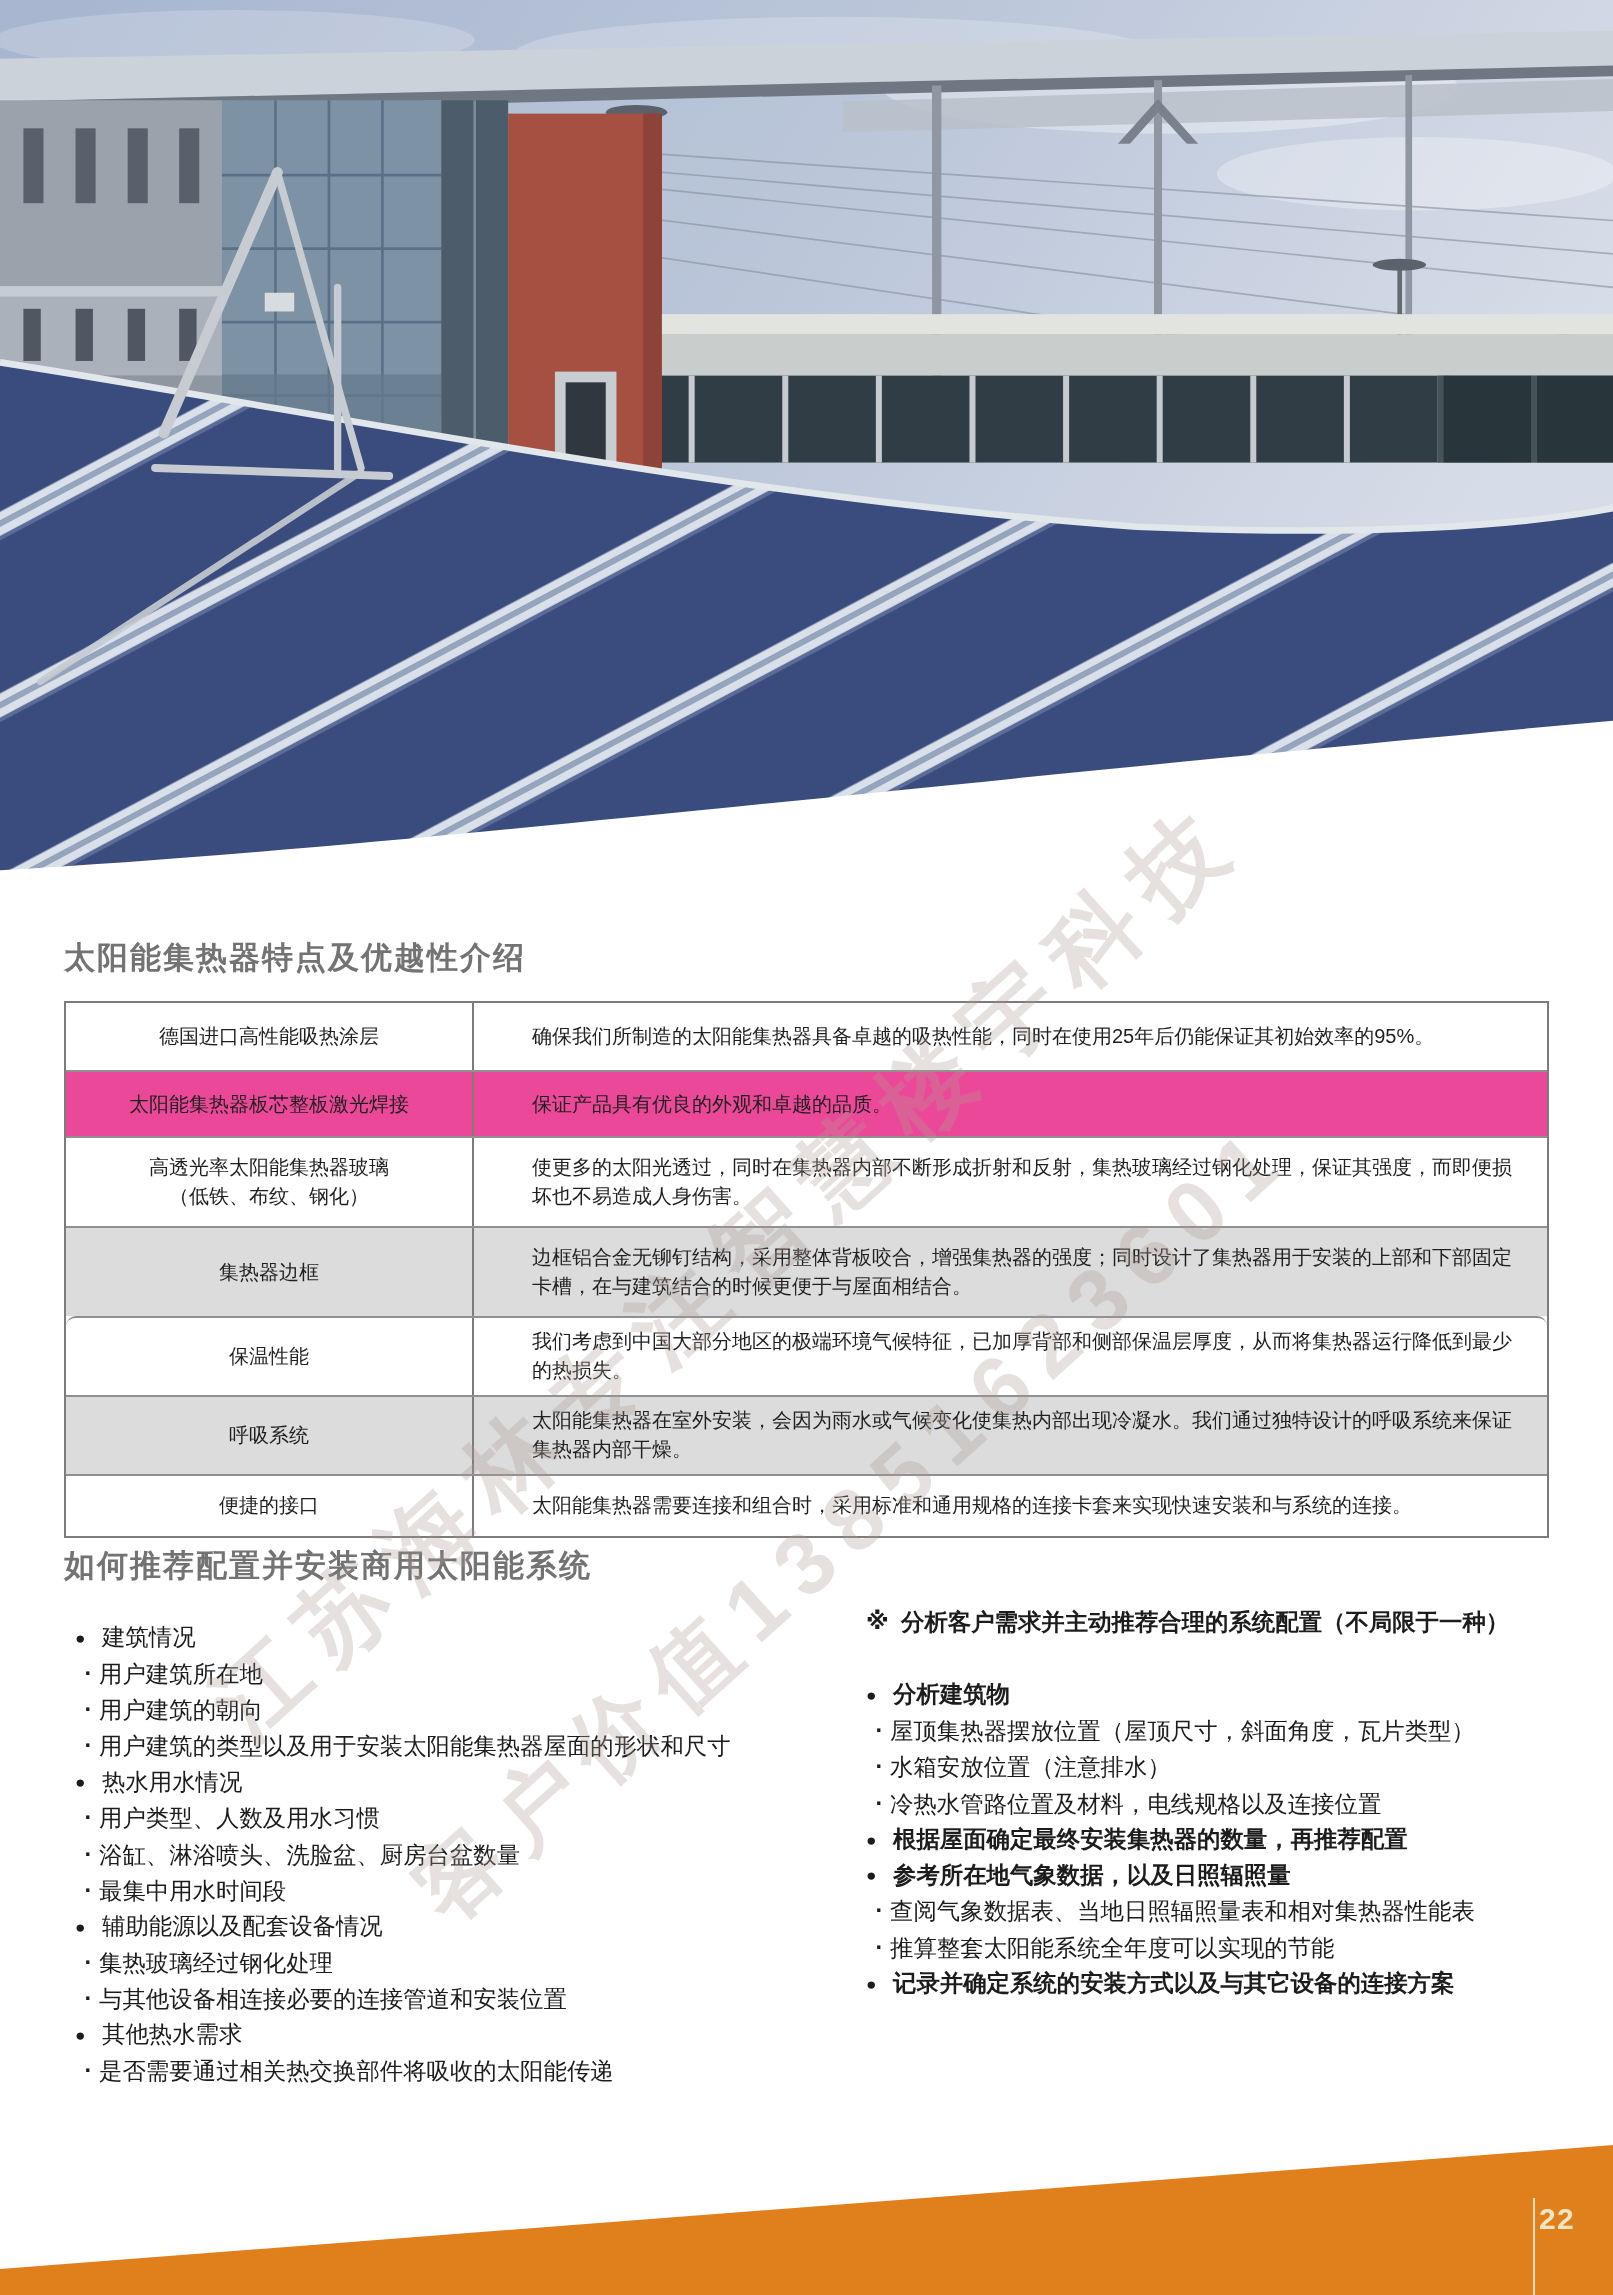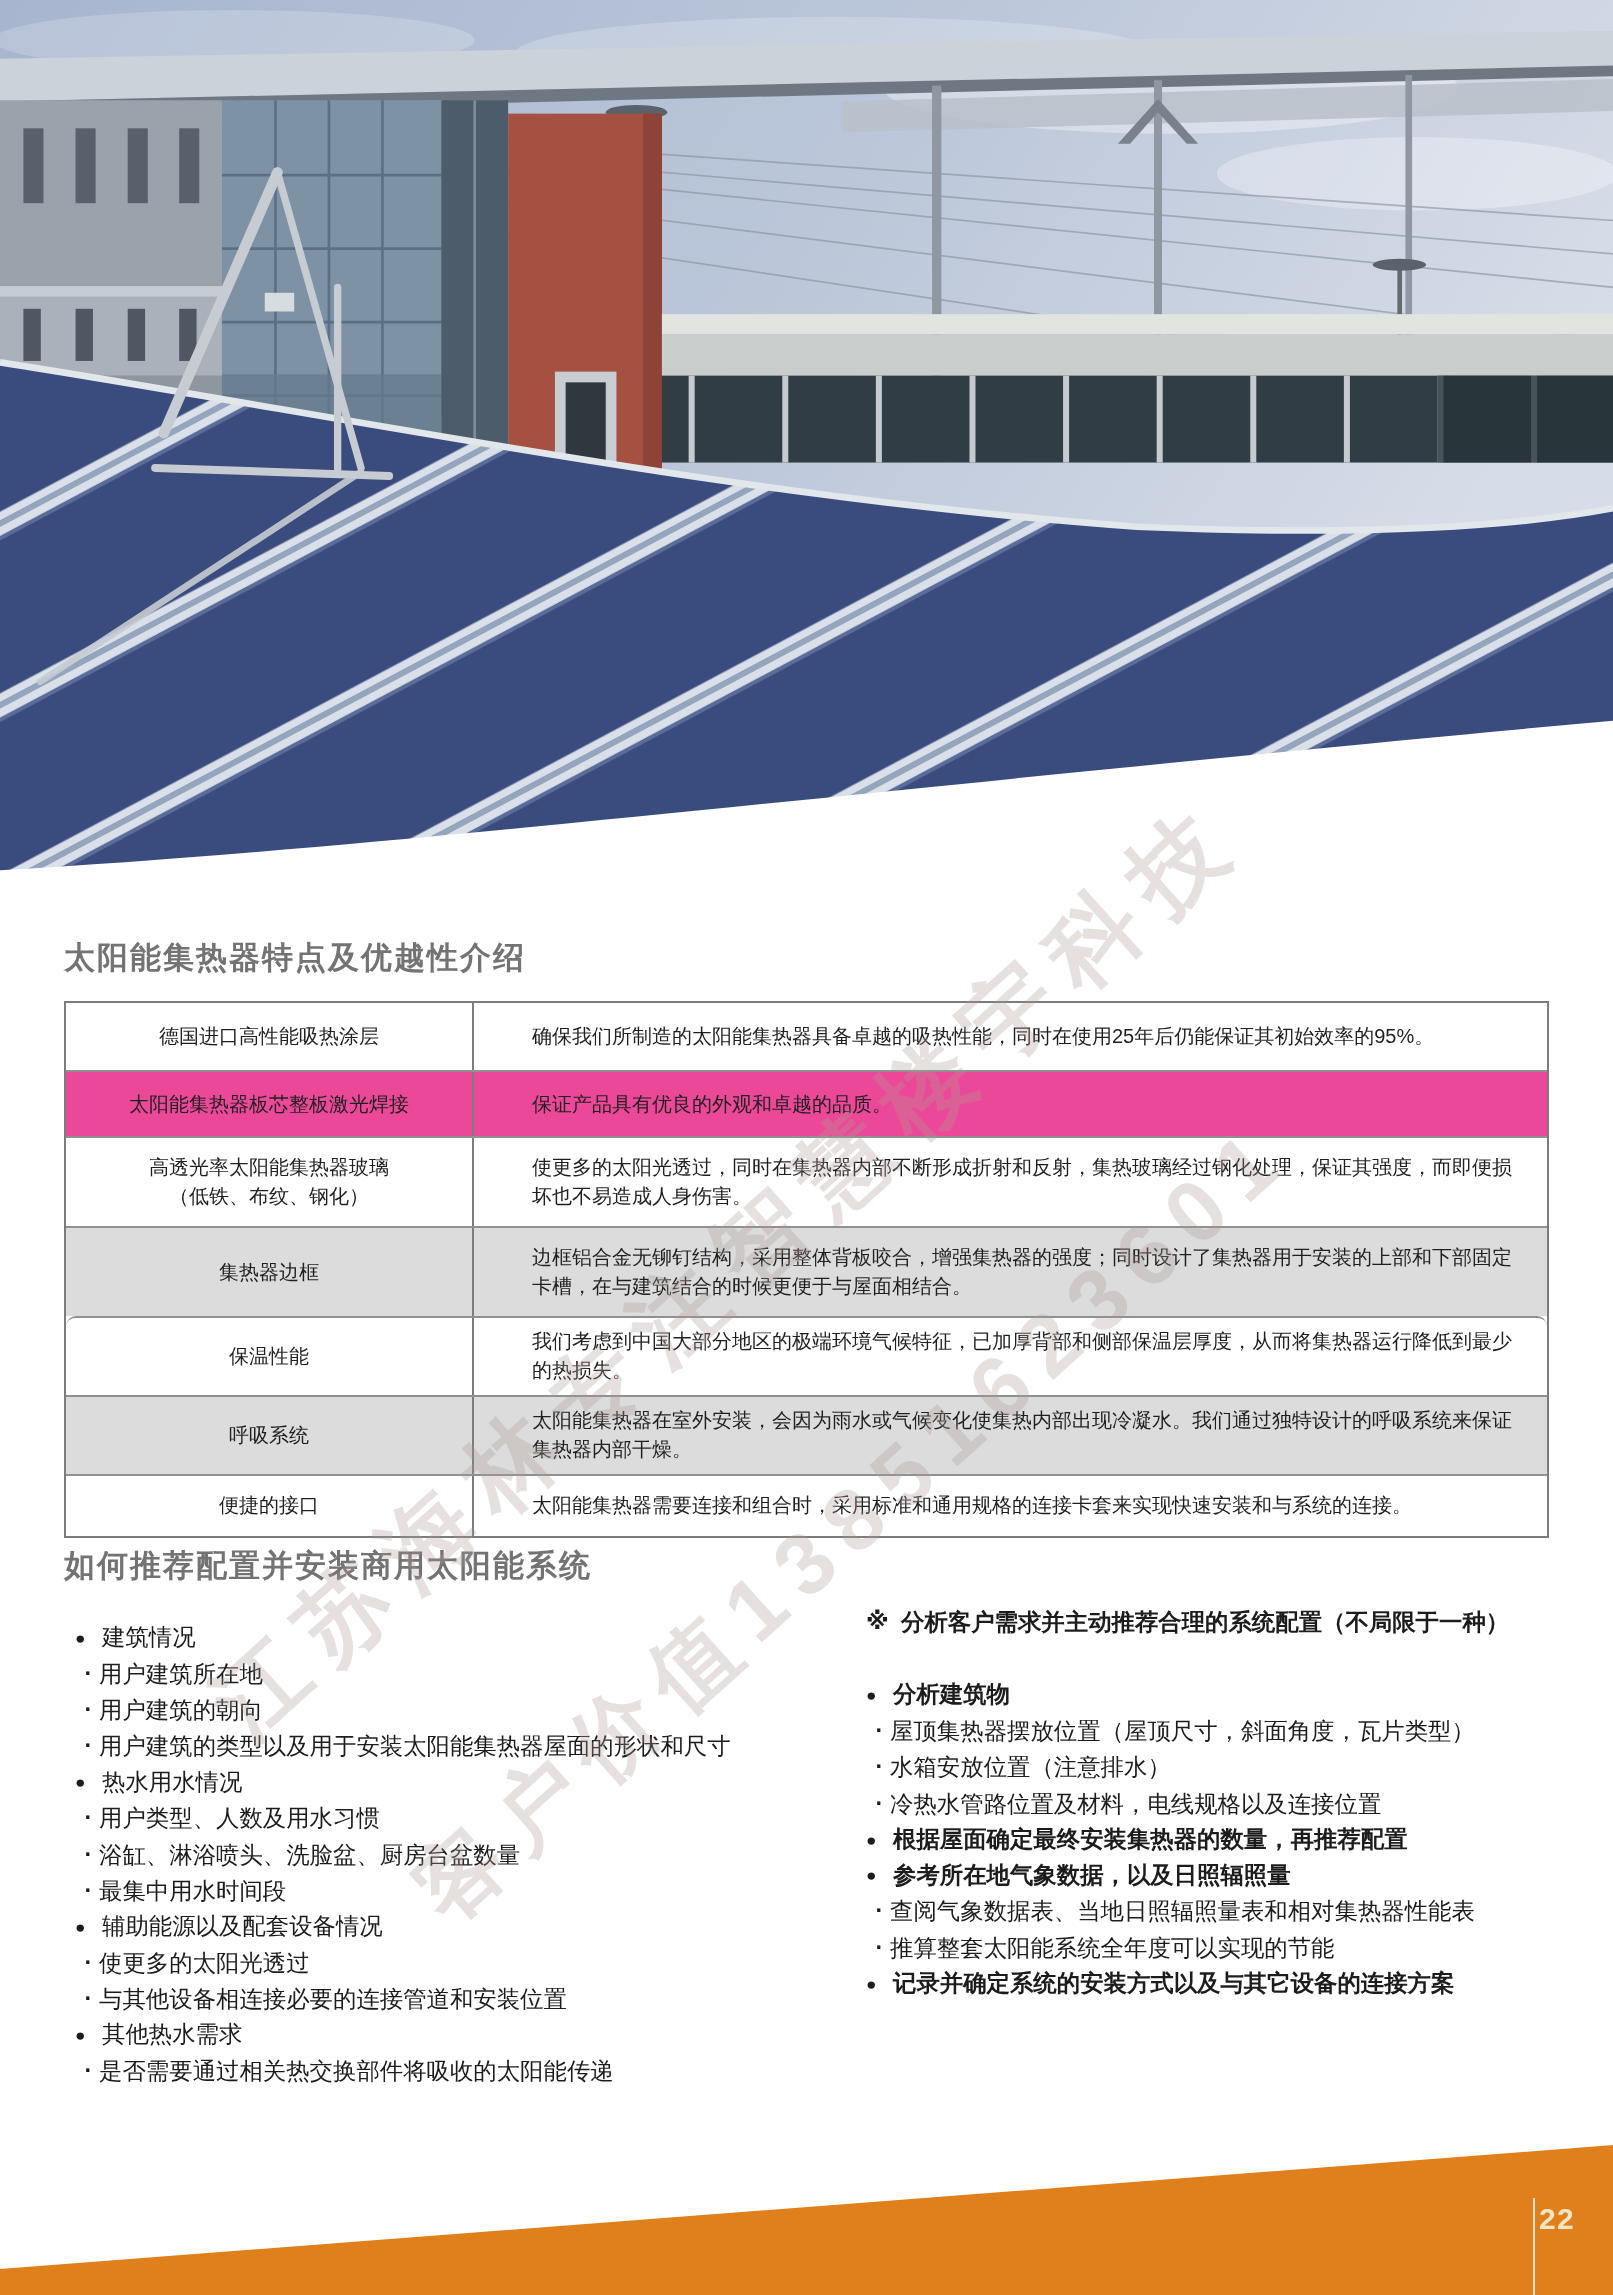--- a/index.html
+++ b/index.html
@@ -234,21 +234,21 @@
   <div class="list-col" id="left-list">
       <div class="li bullet"><span class="dot">●</span><span>建筑情况</span></div>
       <div class="li sub"><span class="dot">·</span><span>用户建筑所在地</span></div>
       <div class="li sub"><span class="dot">·</span><span>用户建筑的朝向</span></div>
       <div class="li sub"><span class="dot">·</span><span>用户建筑的类型以及用于安装太阳能集热器屋面的形状和尺寸</span></div>
       <div class="li bullet"><span class="dot">●</span><span>热水用水情况</span></div>
       <div class="li sub"><span class="dot">·</span><span>用户类型、人数及用水习惯</span></div>
       <div class="li sub"><span class="dot">·</span><span>浴缸、淋浴喷头、洗脸盆、厨房台盆数量</span></div>
       <div class="li sub"><span class="dot">·</span><span>最集中用水时间段</span></div>
       <div class="li bullet"><span class="dot">●</span><span>辅助能源以及配套设备情况</span></div>
-      <div class="li sub"><span class="dot">·</span><span>使更多的太阳光透过</span></div>
+      <div class="li sub"><span class="dot">·</span><span>集热玻璃经过钢化处理</span></div>
       <div class="li sub"><span class="dot">·</span><span>与其他设备相连接必要的连接管道和安装位置</span></div>
       <div class="li bullet"><span class="dot">●</span><span>其他热水需求</span></div>
       <div class="li sub"><span class="dot">·</span><span>是否需要通过相关热交换部件将吸收的太阳能传递</span></div>
     </div>
   <div class="list-col" id="right-list">
       <div class="li note bold"><span class="dot">※</span><span>分析客户需求并主动推荐合理的系统配置（不局限于一种）</span></div>
       <div class="li bullet bold"><span class="dot">●</span><span>分析建筑物</span></div>
       <div class="li sub"><span class="dot">·</span><span>屋顶集热器摆放位置（屋顶尺寸，斜面角度，瓦片类型）</span></div>
       <div class="li sub"><span class="dot">·</span><span>水箱安放位置（注意排水）</span></div>
       <div class="li sub"><span class="dot">·</span><span>冷热水管路位置及材料，电线规格以及连接位置</span></div>

